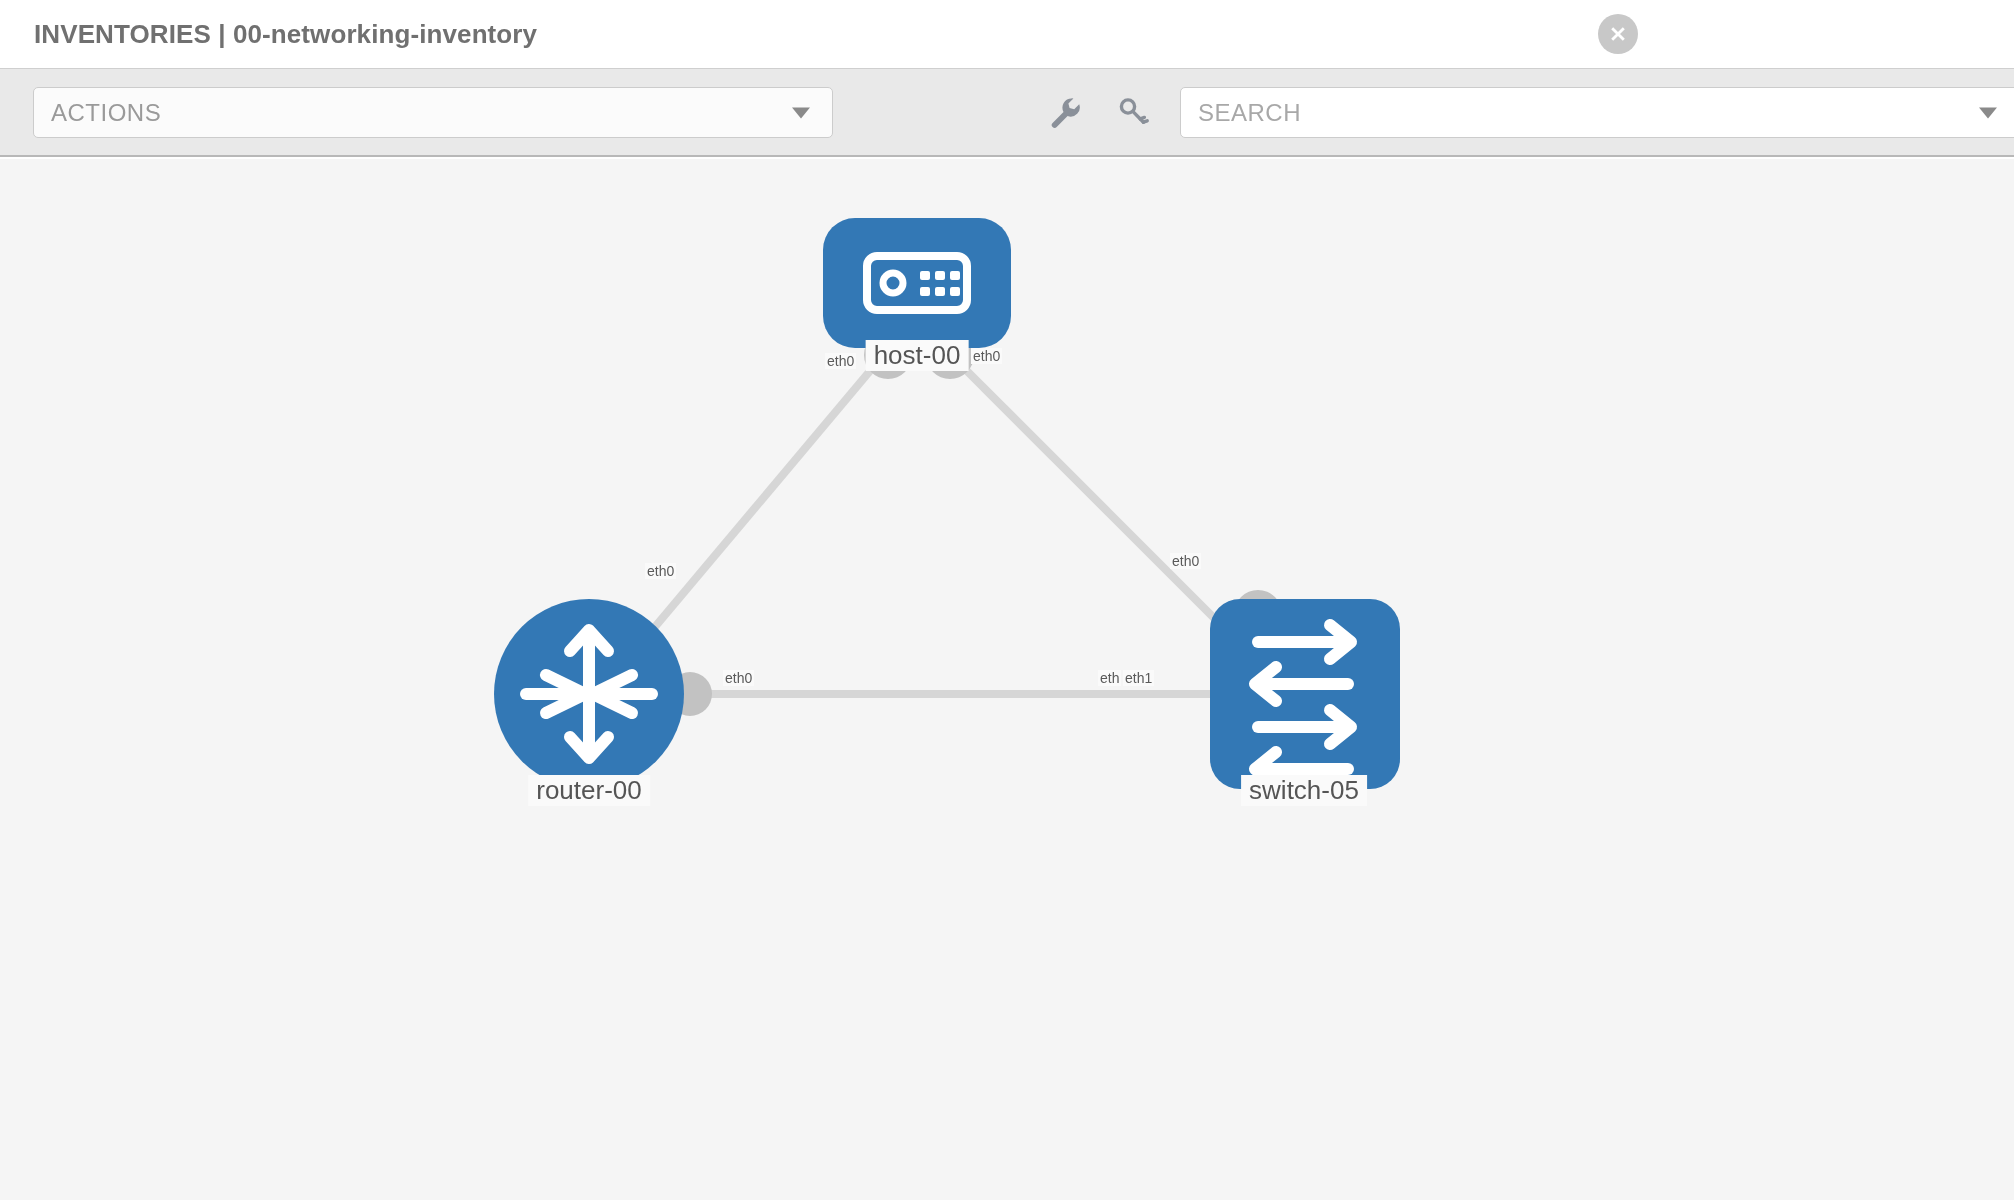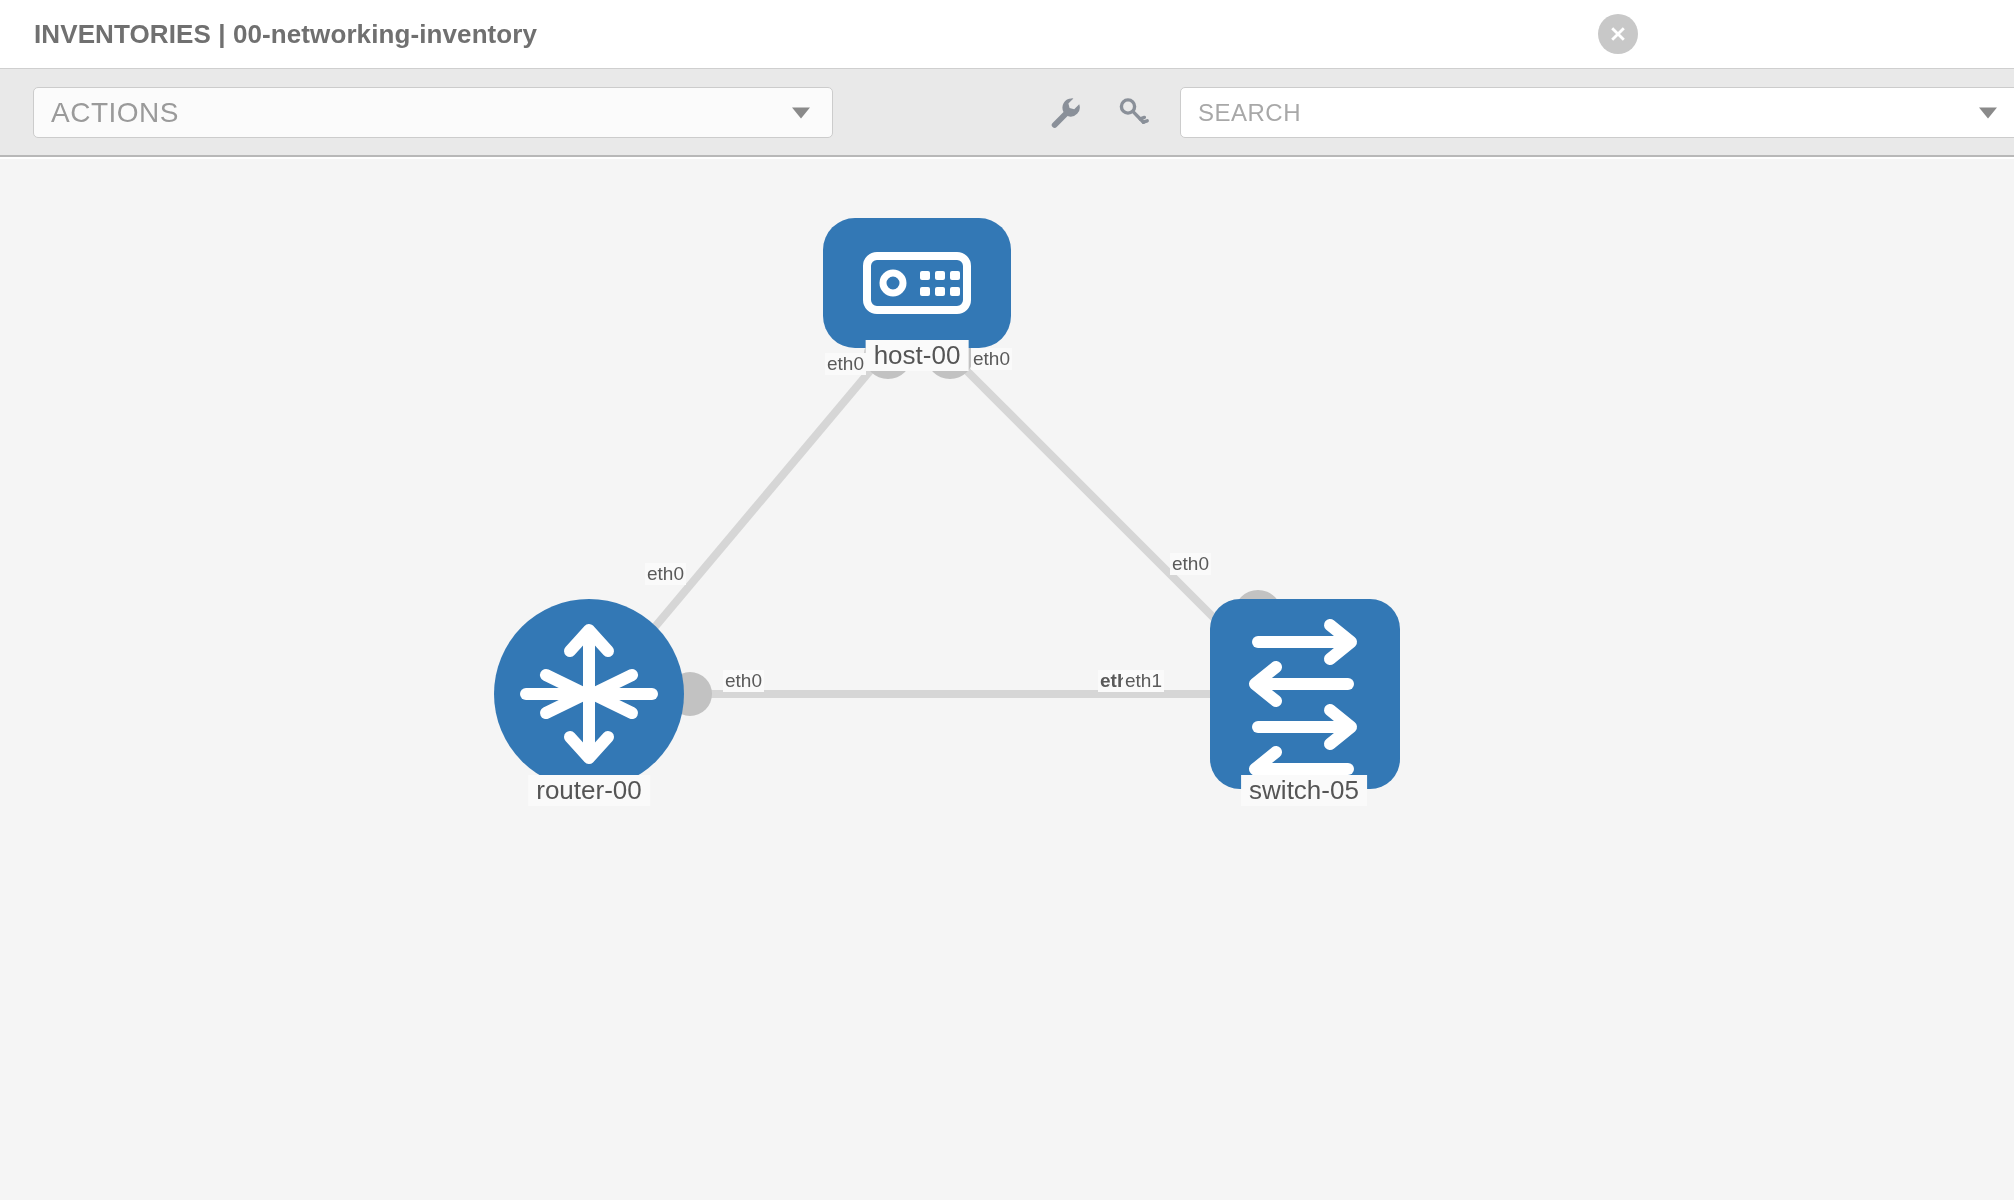--- a/index.html
+++ b/index.html
@@ -66,21 +66,21 @@
     width: 800px; height: 51px;
     background: #fbfbfb;
     border: 1px solid #cccccc;
     border-radius: 5px;
     display: flex;
     align-items: center;
     cursor: pointer;
   }
   .actions-select .label {
     margin-left: 17px;
-    font-size: 28px;
+    font-size: 24px;
     color: #9a9a9a;
     letter-spacing: 0.5px;
   }
   .caret {
     position: absolute;
     right: 22px; top: 50%;
     transform: translateY(-50%);
     width: 0; height: 0;
     border-left: 9px solid transparent;
     border-right: 9px solid transparent;
@@ -137,21 +137,21 @@
     position: absolute;
     font-size: 26px;
     color: #555555;
     background: #fafafa;
     white-space: nowrap;
     transform: translateX(-50%);
     padding: 0 8px;
   }
   .iface-label {
     position: absolute;
-    font-size: 19px;
+    font-size: 14px;
     color: #5a5a5a;
     background: #fafafa;
     white-space: nowrap;
     padding: 0 2px;
   }
 </style>
 </head>
 <body>
 
 <div id="app">
@@ -260,17 +260,17 @@
 
     <div class="node-label" style="left:917px; top:181px;">host-00</div>
     <div class="node-label" style="left:589px; top:616px;">router-00</div>
     <div class="node-label" style="left:1304px; top:616px;">switch-05</div>
 
     <div class="iface-label" style="left:825px; top:194px;">eth0</div>
     <div class="iface-label" style="left:971px; top:189px;">eth0</div>
     <div class="iface-label" style="left:645px; top:404px;">eth0</div>
     <div class="iface-label" style="left:1170px; top:394px;">eth0</div>
     <div class="iface-label" style="left:723px; top:511px;">eth0</div>
-    <div class="iface-label" style="left:1098px; top:511px;font-weight:bold;">eth</div>
+    <div class="iface-label" style="left:1098px; top:511px;">eth</div>
     <div class="iface-label" style="left:1123px; top:511px;">eth1</div>
 
   </div>
 </div>
 
 </body></html>

